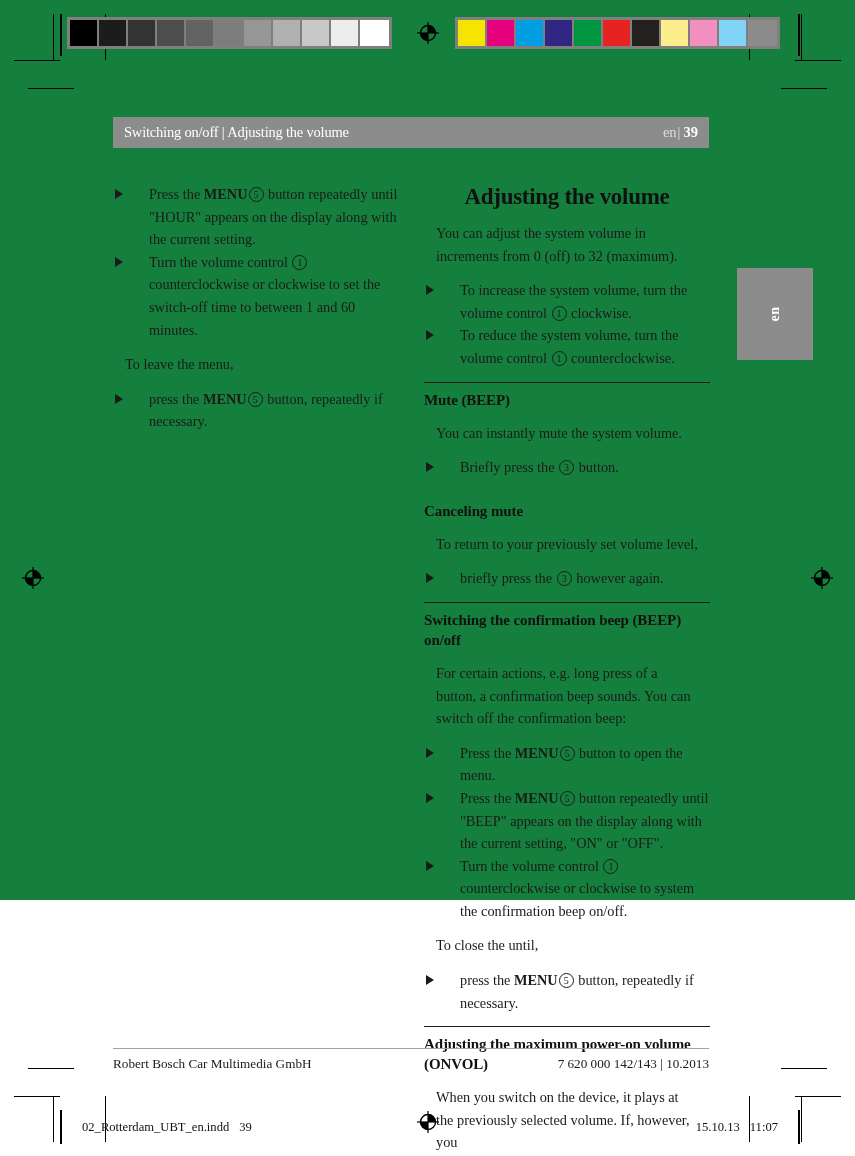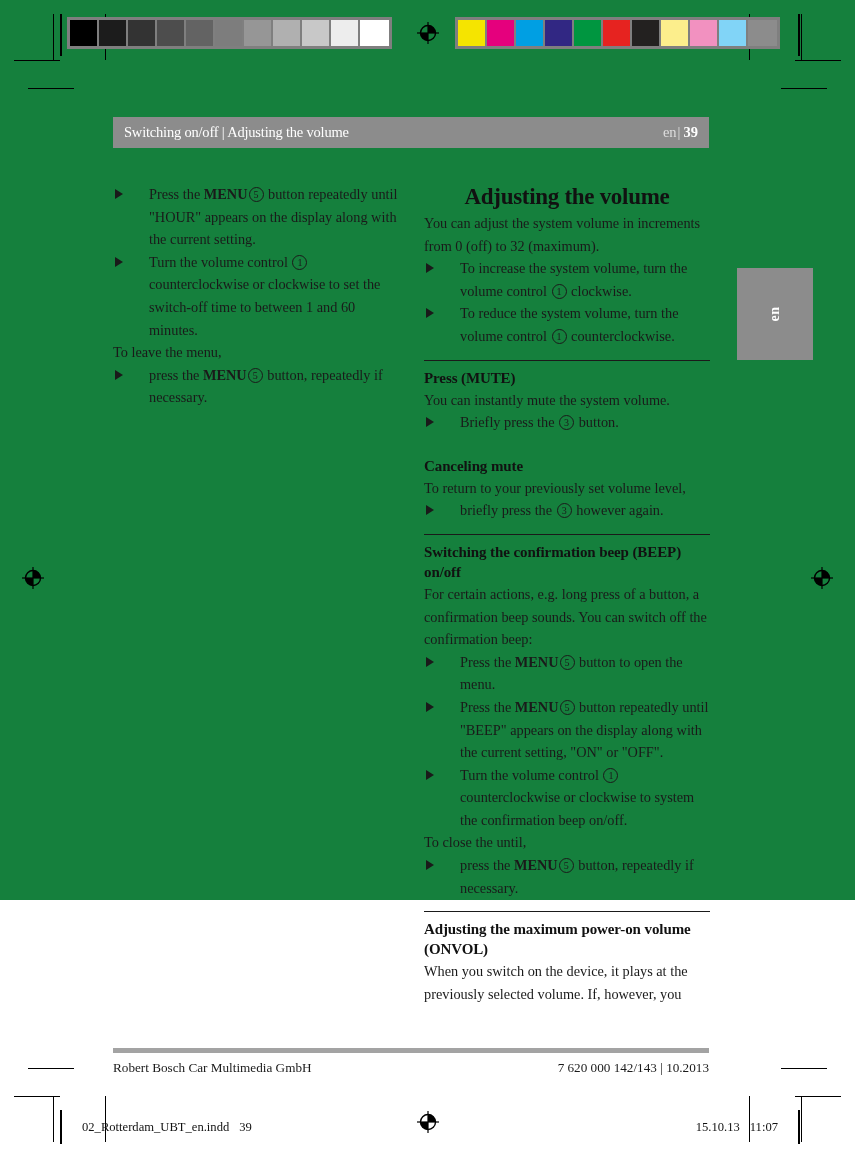--- a/index.html
+++ b/index.html
@@ -47,21 +47,21 @@
     position: absolute; left: 50%; top: 50%;
     transform: translate(-50%,-50%) rotate(-90deg);
     color: #fff; font-size: 14px; font-weight: bold; letter-spacing: 0.5px;
   }
 
   
   .col { position: absolute; top: 183px; font-size: 14.3px; line-height: 22.6px; color: #1a1a1a; }
   .col-left  { left: 113px; width: 290px; }
   .col-right { left: 424px; width: 286px; }
 
-  p { margin: 0; }
+  p { margin: 12px; }
   .plain { text-align: left; }
 
   
   .item { position: relative; padding-left: 36px; }
   .item .arrow {
     position: absolute; left: 2px; top: 6px;
     width: 0; height: 0;
     border-left: 8px solid #1a1a1a;
     border-top: 5.5px solid transparent;
     border-bottom: 5.5px solid transparent;
@@ -83,21 +83,21 @@
   h2.sub {
     font-size: 15px; font-weight: bold; line-height: 20px;
     letter-spacing: -0.1px; margin-bottom: 1px; color: #111;
   }
   .rule { border-top: 1px solid #1a1a1a; margin: 12px 0 7px 0; }
   .gap { height: 22px; }
 
   
   .footer {
     position: absolute; left: 113px; top: 1048px; width: 596px;
-    border-top: 5px solid #a3a3a3; padding-top: 7px;
+    border-top: 1px solid #a3a3a3; padding-top: 7px;
     display: flex; justify-content: space-between;
     font-size: 13.2px; color: #1a1a1a;
   }
 
   
   .slug {
     position: absolute; left: 60px; top: 1110px; width: 740px; height: 34px;
     border-left: 2px solid #000; border-right: 2px solid #000;
     display: flex; align-items: center; justify-content: space-between;
     padding: 0 20px; font-size: 12.6px; color: #111;
@@ -239,21 +239,21 @@
       <span class="arrow"></span>
       <span>To increase the system volume, turn the volume control </span><span class="ref">1</span><span> clockwise.</span>
     </div>
 
     <div class="item">
       <span class="arrow"></span>
       <span>To reduce the system volume, turn the volume control </span><span class="ref">1</span><span> counterclockwise.</span>
     </div>
 
     <div class="rule"></div>
-    <h2 class="sub">Press (MUTE)</h2>
+    <h2 class="sub">Mute (BEEP)</h2>
     <p class="plain">You can instantly mute the system volume.</p>
     <div class="item">
       <span class="arrow"></span>
       <span>Briefly press the </span><span class="ref">3</span><span> button.</span>
     </div>
 
     <div class="gap"></div>
 
     <h2 class="sub">Canceling mute</h2>
     <p class="plain">To return to your previously set volume level,</p>

